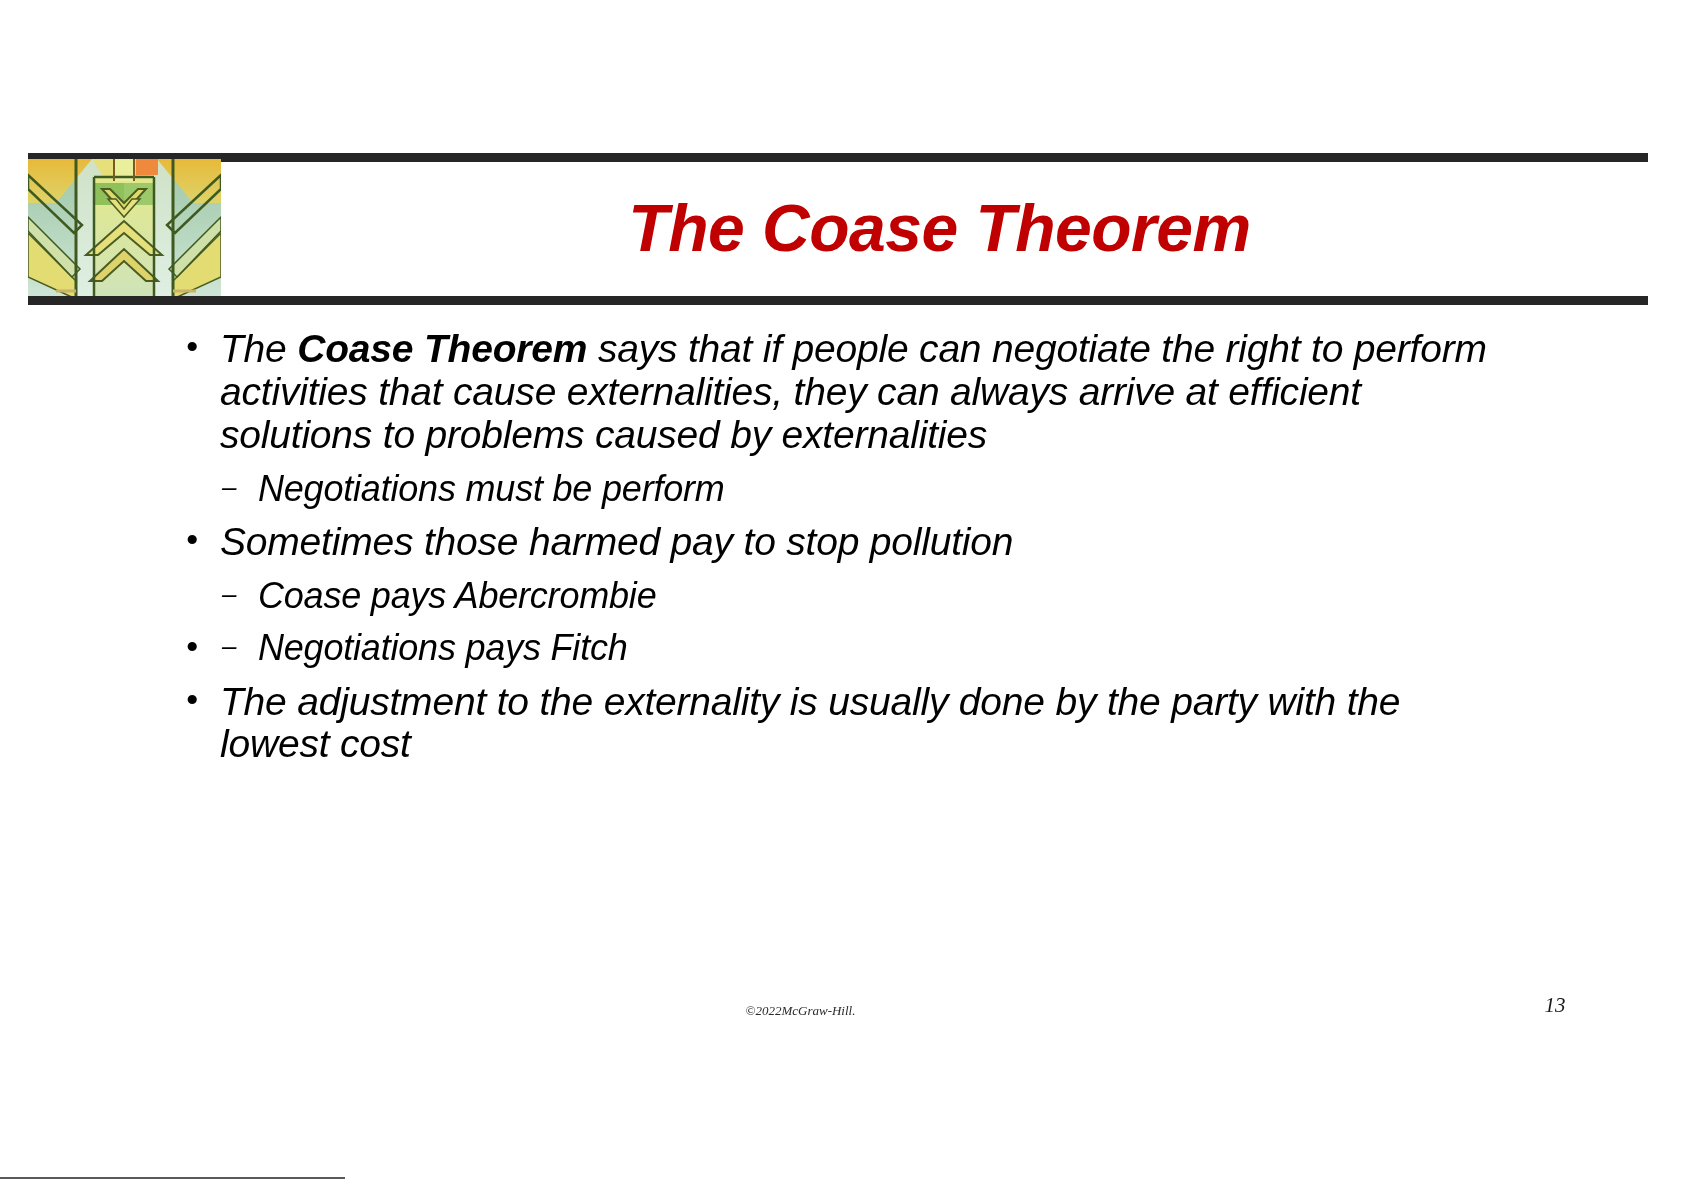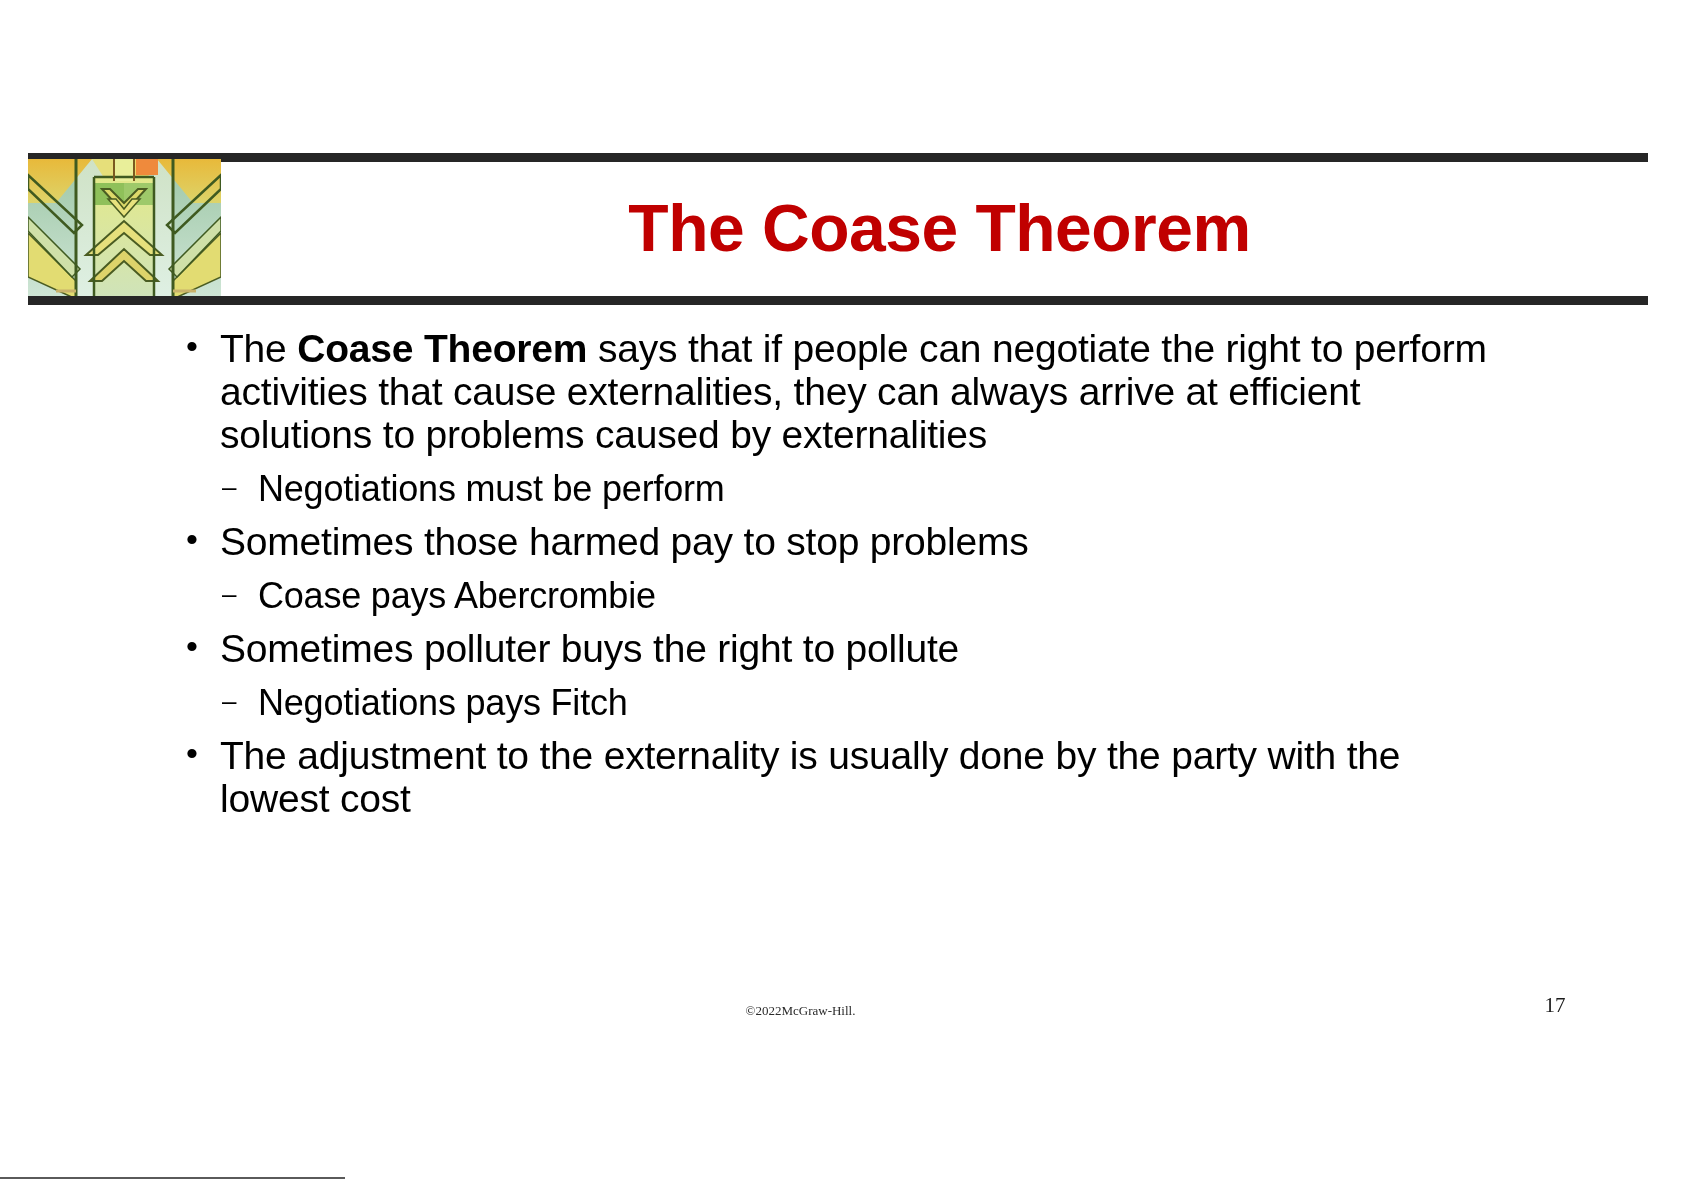--- a/index.html
+++ b/index.html
@@ -16,20 +16,21 @@
     color: #000000;
   }
 
   
   .slide {
     position: absolute;
     left: 0; top: 0;
     width: 1685px;
     height: 1191px;
     background: #ffffff;
+    font-style: italic;
   }
 
   
   .title-band {
     position: absolute;
     left: 28px;
     top: 153px;
     width: 1620px;
     height: 152px;
   }
@@ -248,47 +249,46 @@
         <span><span>The </span><b>Coase Theorem</b><span> says that if people can negotiate the right to perform activities that cause externalities, they can always arrive at efficient solutions to problems caused by externalities</span></span>
       </li>
 
       <li class="bullet-l2 sp-a">
         <span class="marker">–</span>
         <span>Negotiations must be perform</span>
       </li>
 
       <li class="bullet-l1 sp-b">
         <span class="marker">•</span>
-        <span>Sometimes those harmed pay to stop problems</span>
+        <span>Sometimes those harmed pay to stop pollution</span>
       </li>
 
       <li class="bullet-l2 sp-a">
         <span class="marker">–</span>
         <span>Coase pays Abercrombie</span>
       </li>
 
       <li class="bullet-l1 sp-b">
         <span class="marker">•</span>
-        <span>Sometimes polluter buys the right to pollute</span>
       </li>
 
       <li class="bullet-l2 sp-a">
         <span class="marker">–</span>
         <span>Negotiations pays Fitch</span>
       </li>
 
       <li class="bullet-l1 sp-c">
         <span class="marker">•</span>
         <span>The adjustment to the externality is usually done by the party with the lowest cost</span>
       </li>
 
     </ul>
   </div>
 
   <div class="copyright">
     <span>©2022McGraw-Hill.</span>
   </div>
 
-  <div class="page-number">17</div>
+  <div class="page-number">13</div>
 
   <div class="bottom-rule"></div>
 
 </div>
 
 </body></html>

